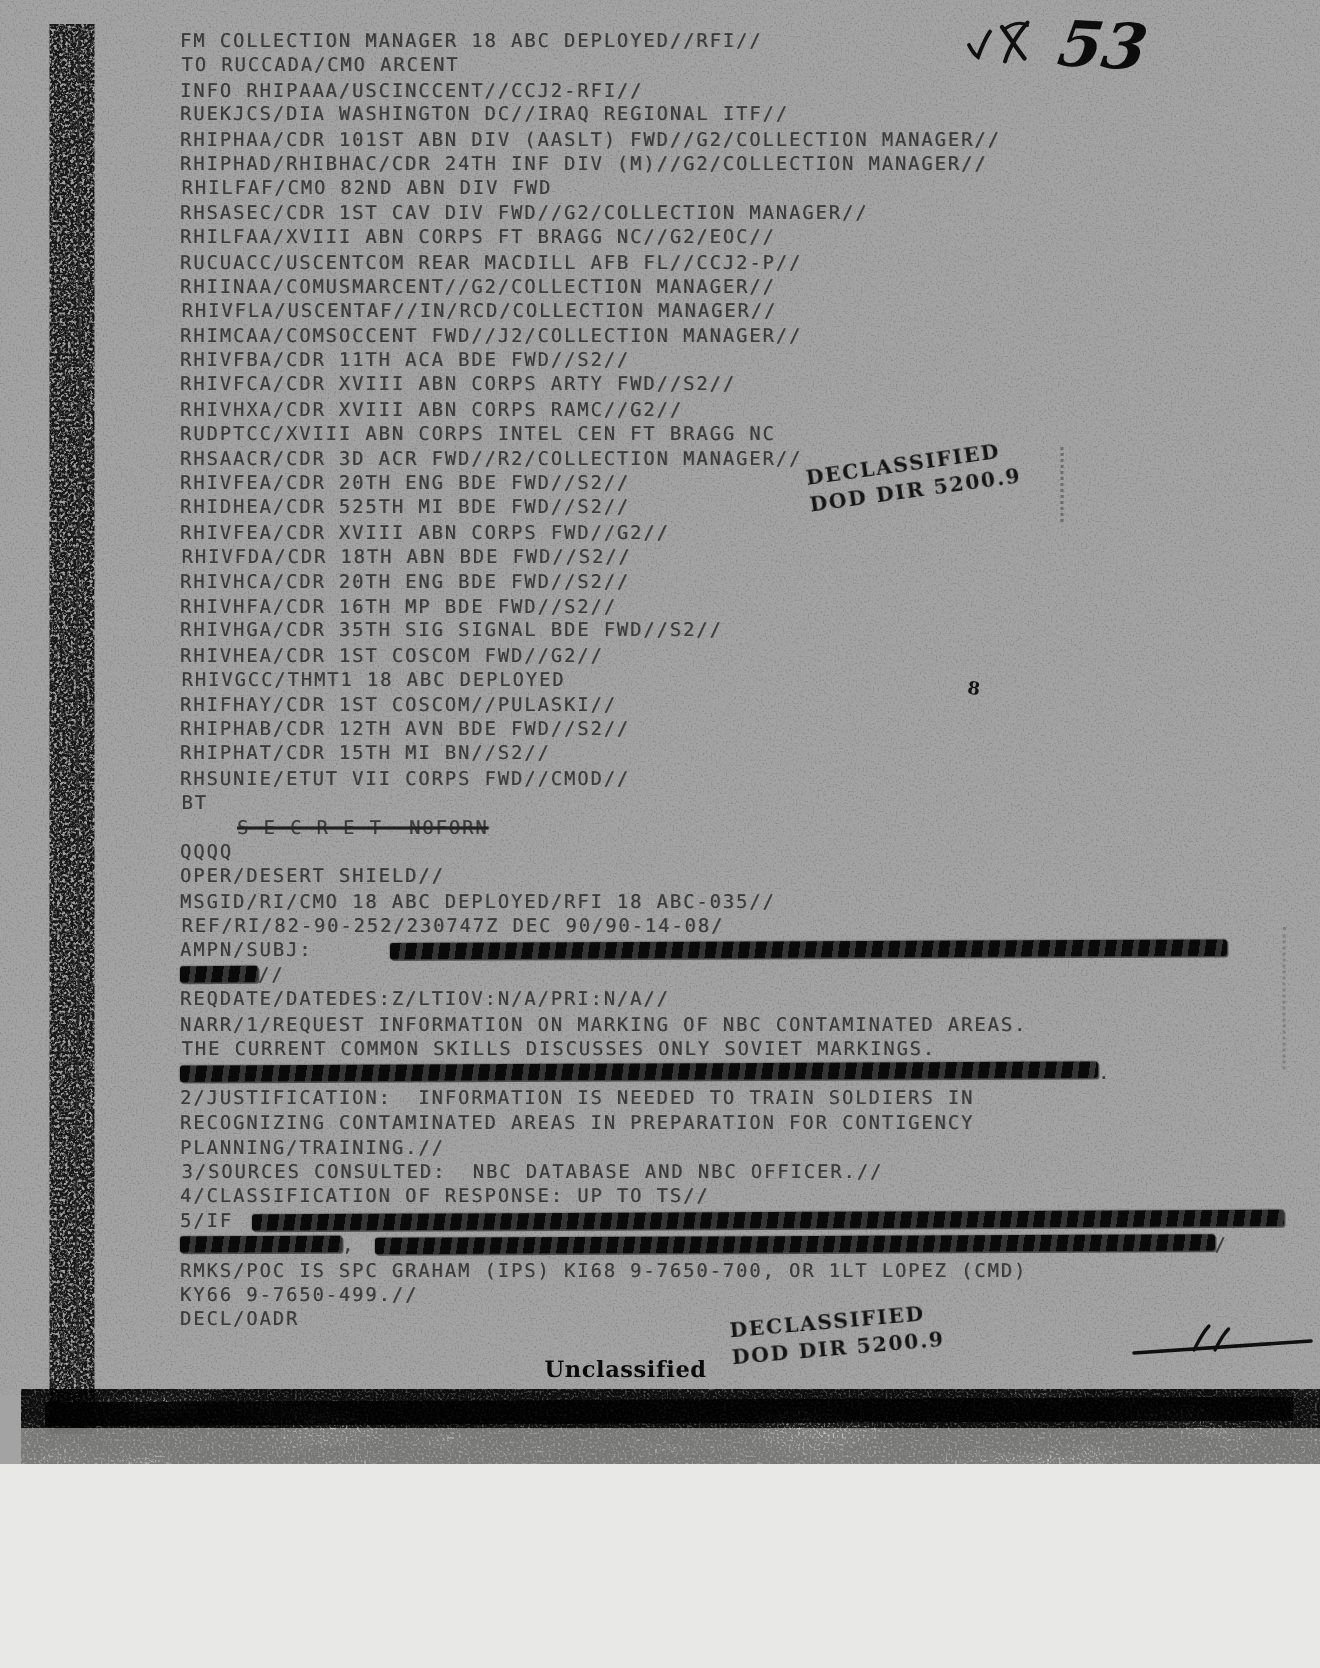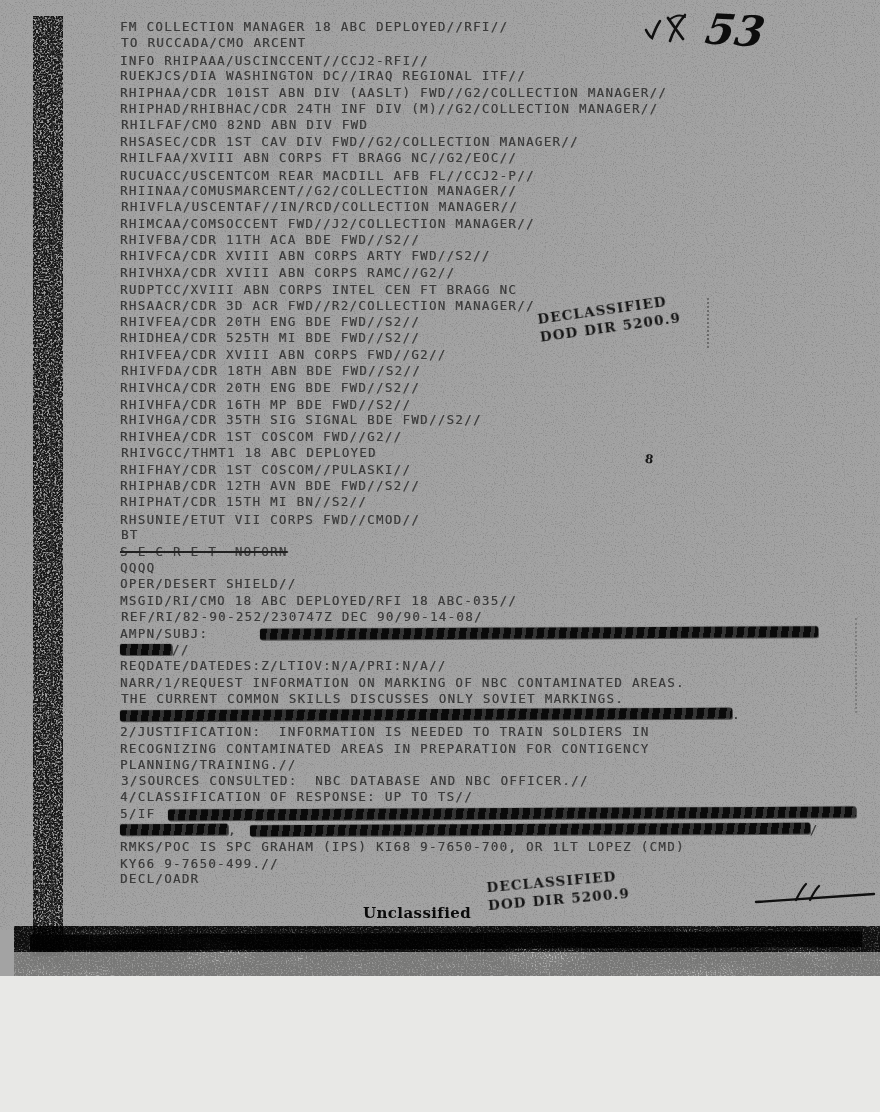--- a/index.html
+++ b/index.html
@@ -21,20 +21,21 @@
     text-shadow:0.4px 0 0 rgba(70,70,70,.55);
     filter:contrast(1.05);
   }
   .msg-line{height:16.4px;position:relative;}
   .msg-line:nth-child(5n+2){transform:translateX(1px);}
   .msg-line:nth-child(7n+3){transform:translateY(0.5px);}
   .strike{
     text-decoration:line-through;
     text-decoration-thickness:2.4px;
     text-decoration-color:#262626;
+    margin-left:38px;
   }
   .redaction{
     display:inline-block;height:11px;vertical-align:-1px;
     background:repeating-linear-gradient(98deg,rgba(10,10,10,.96) 0 7px,rgba(45,45,45,.9) 7px 11px);
     border-radius:2px;
     box-shadow:0 0 1px rgba(0,0,0,.9),1px 1px 0 rgba(25,25,25,.5);
     transform:skewY(-0.25deg);
   }
   
   .stamp{

